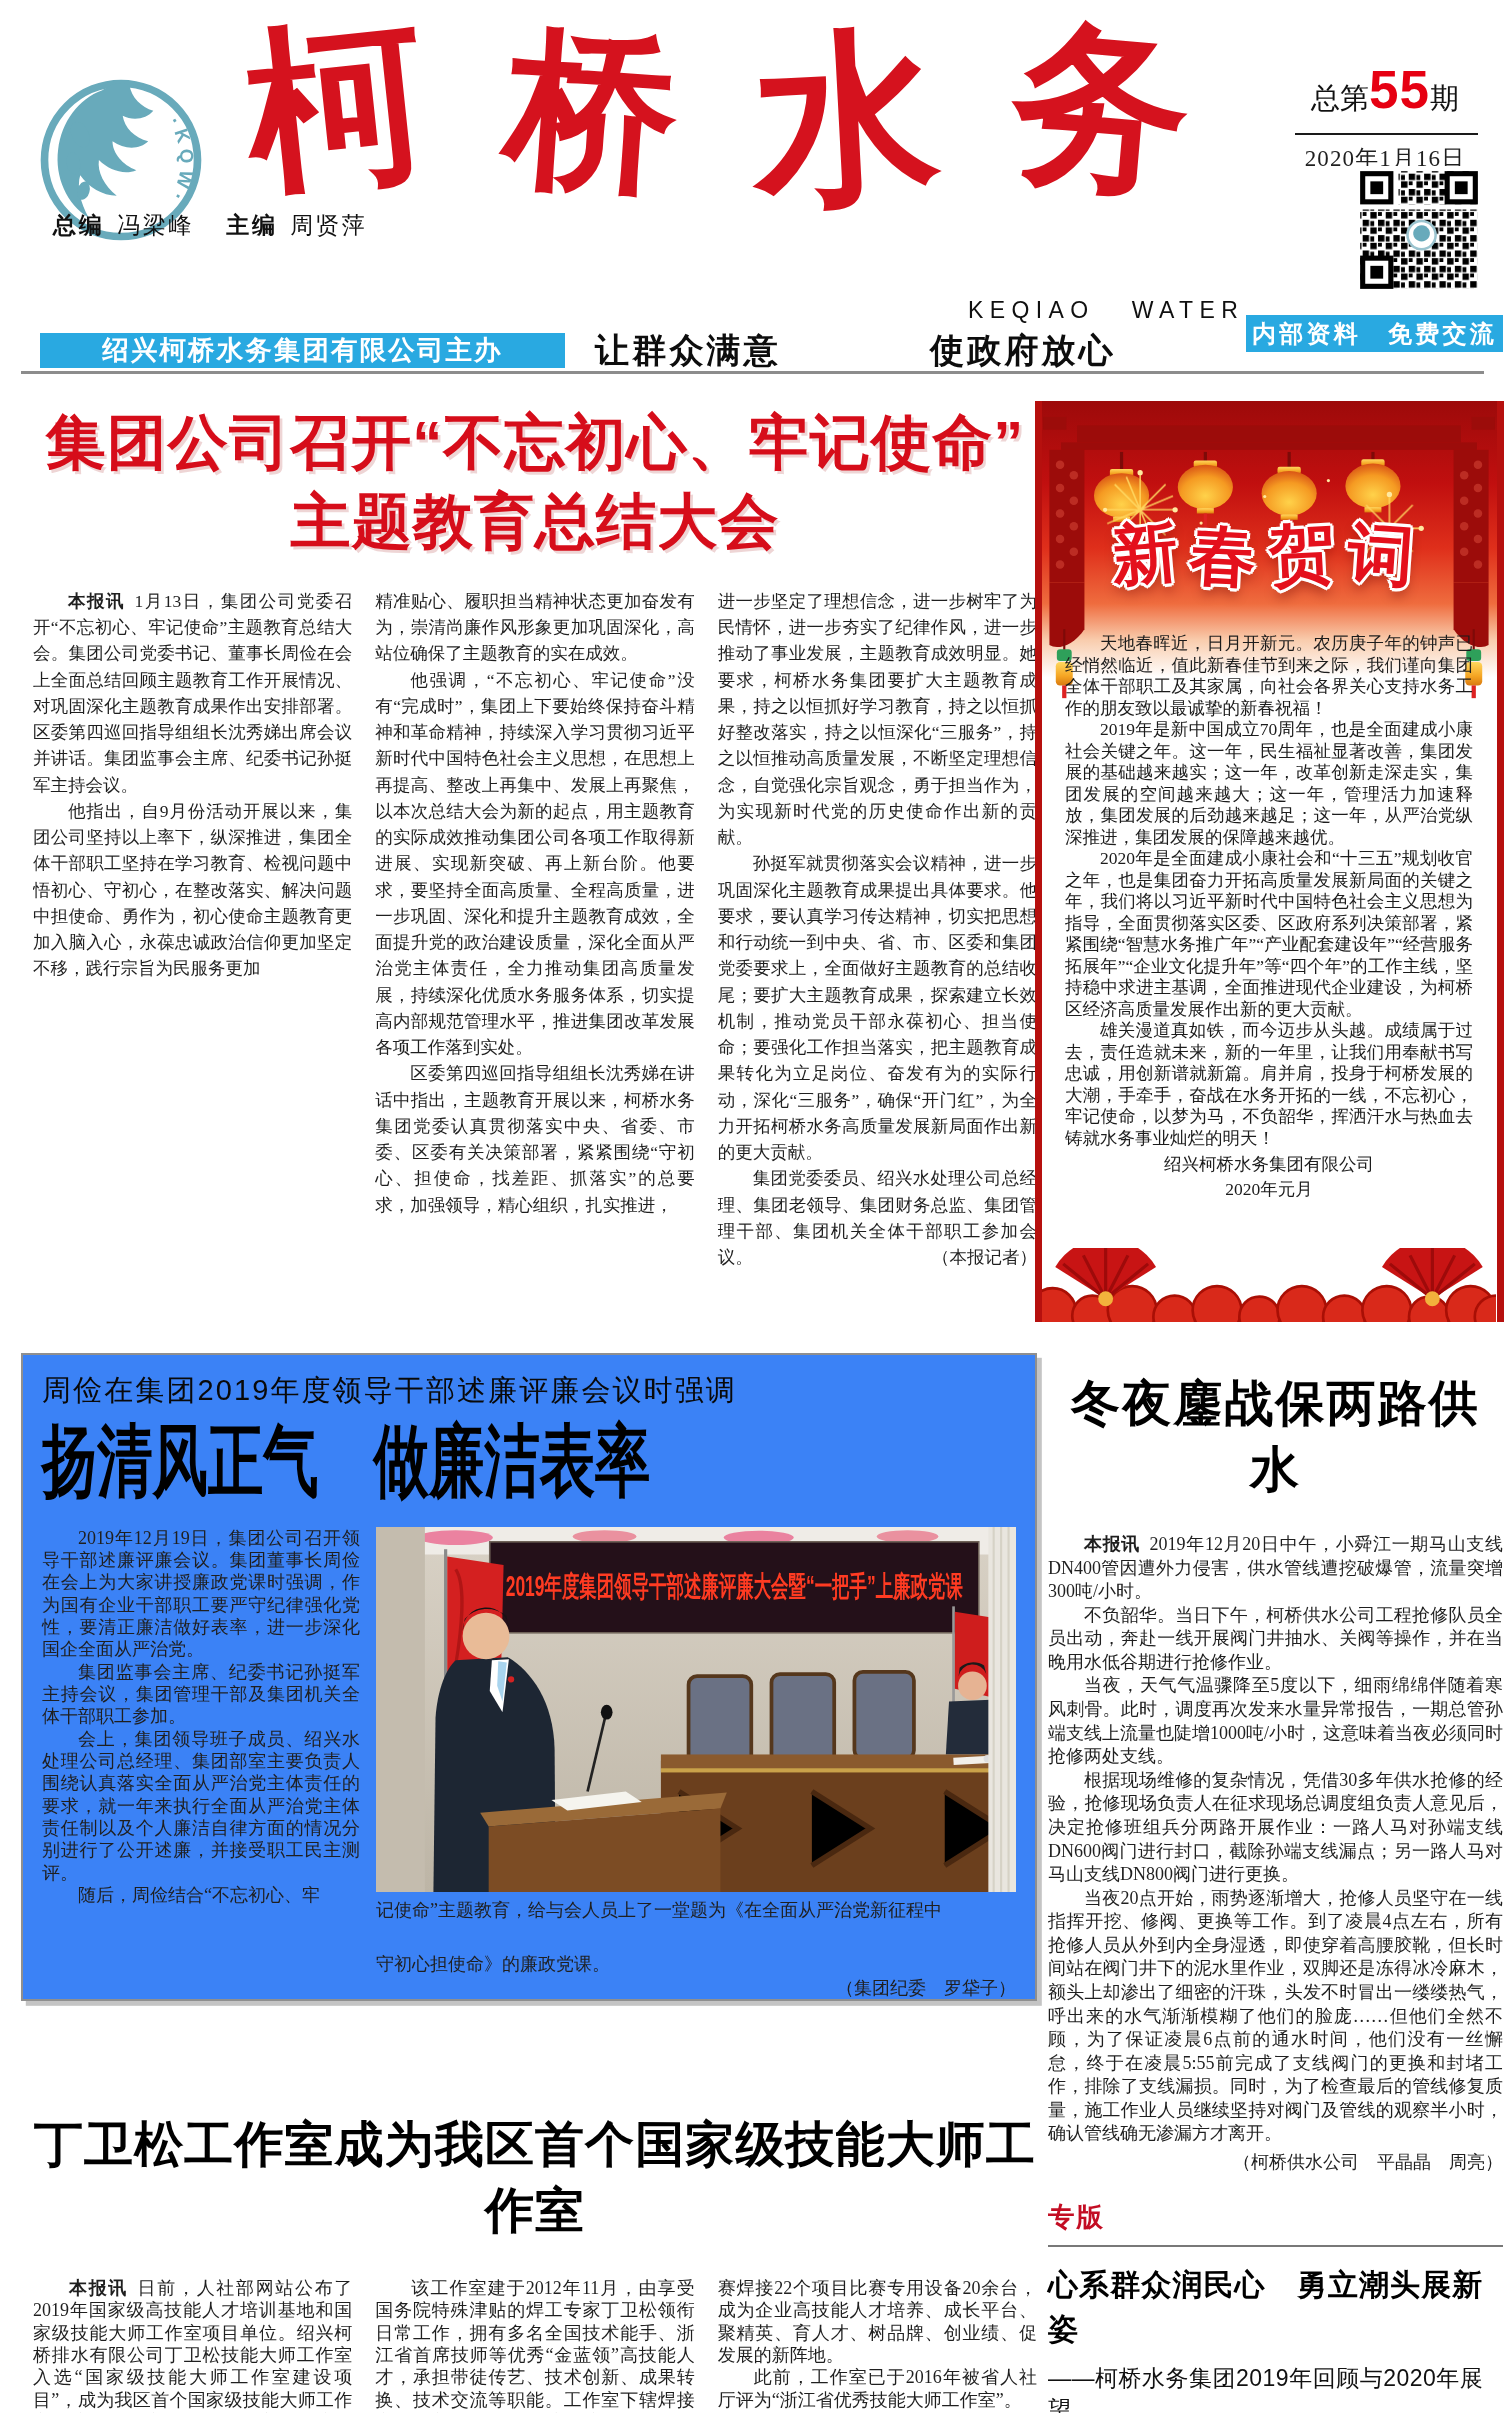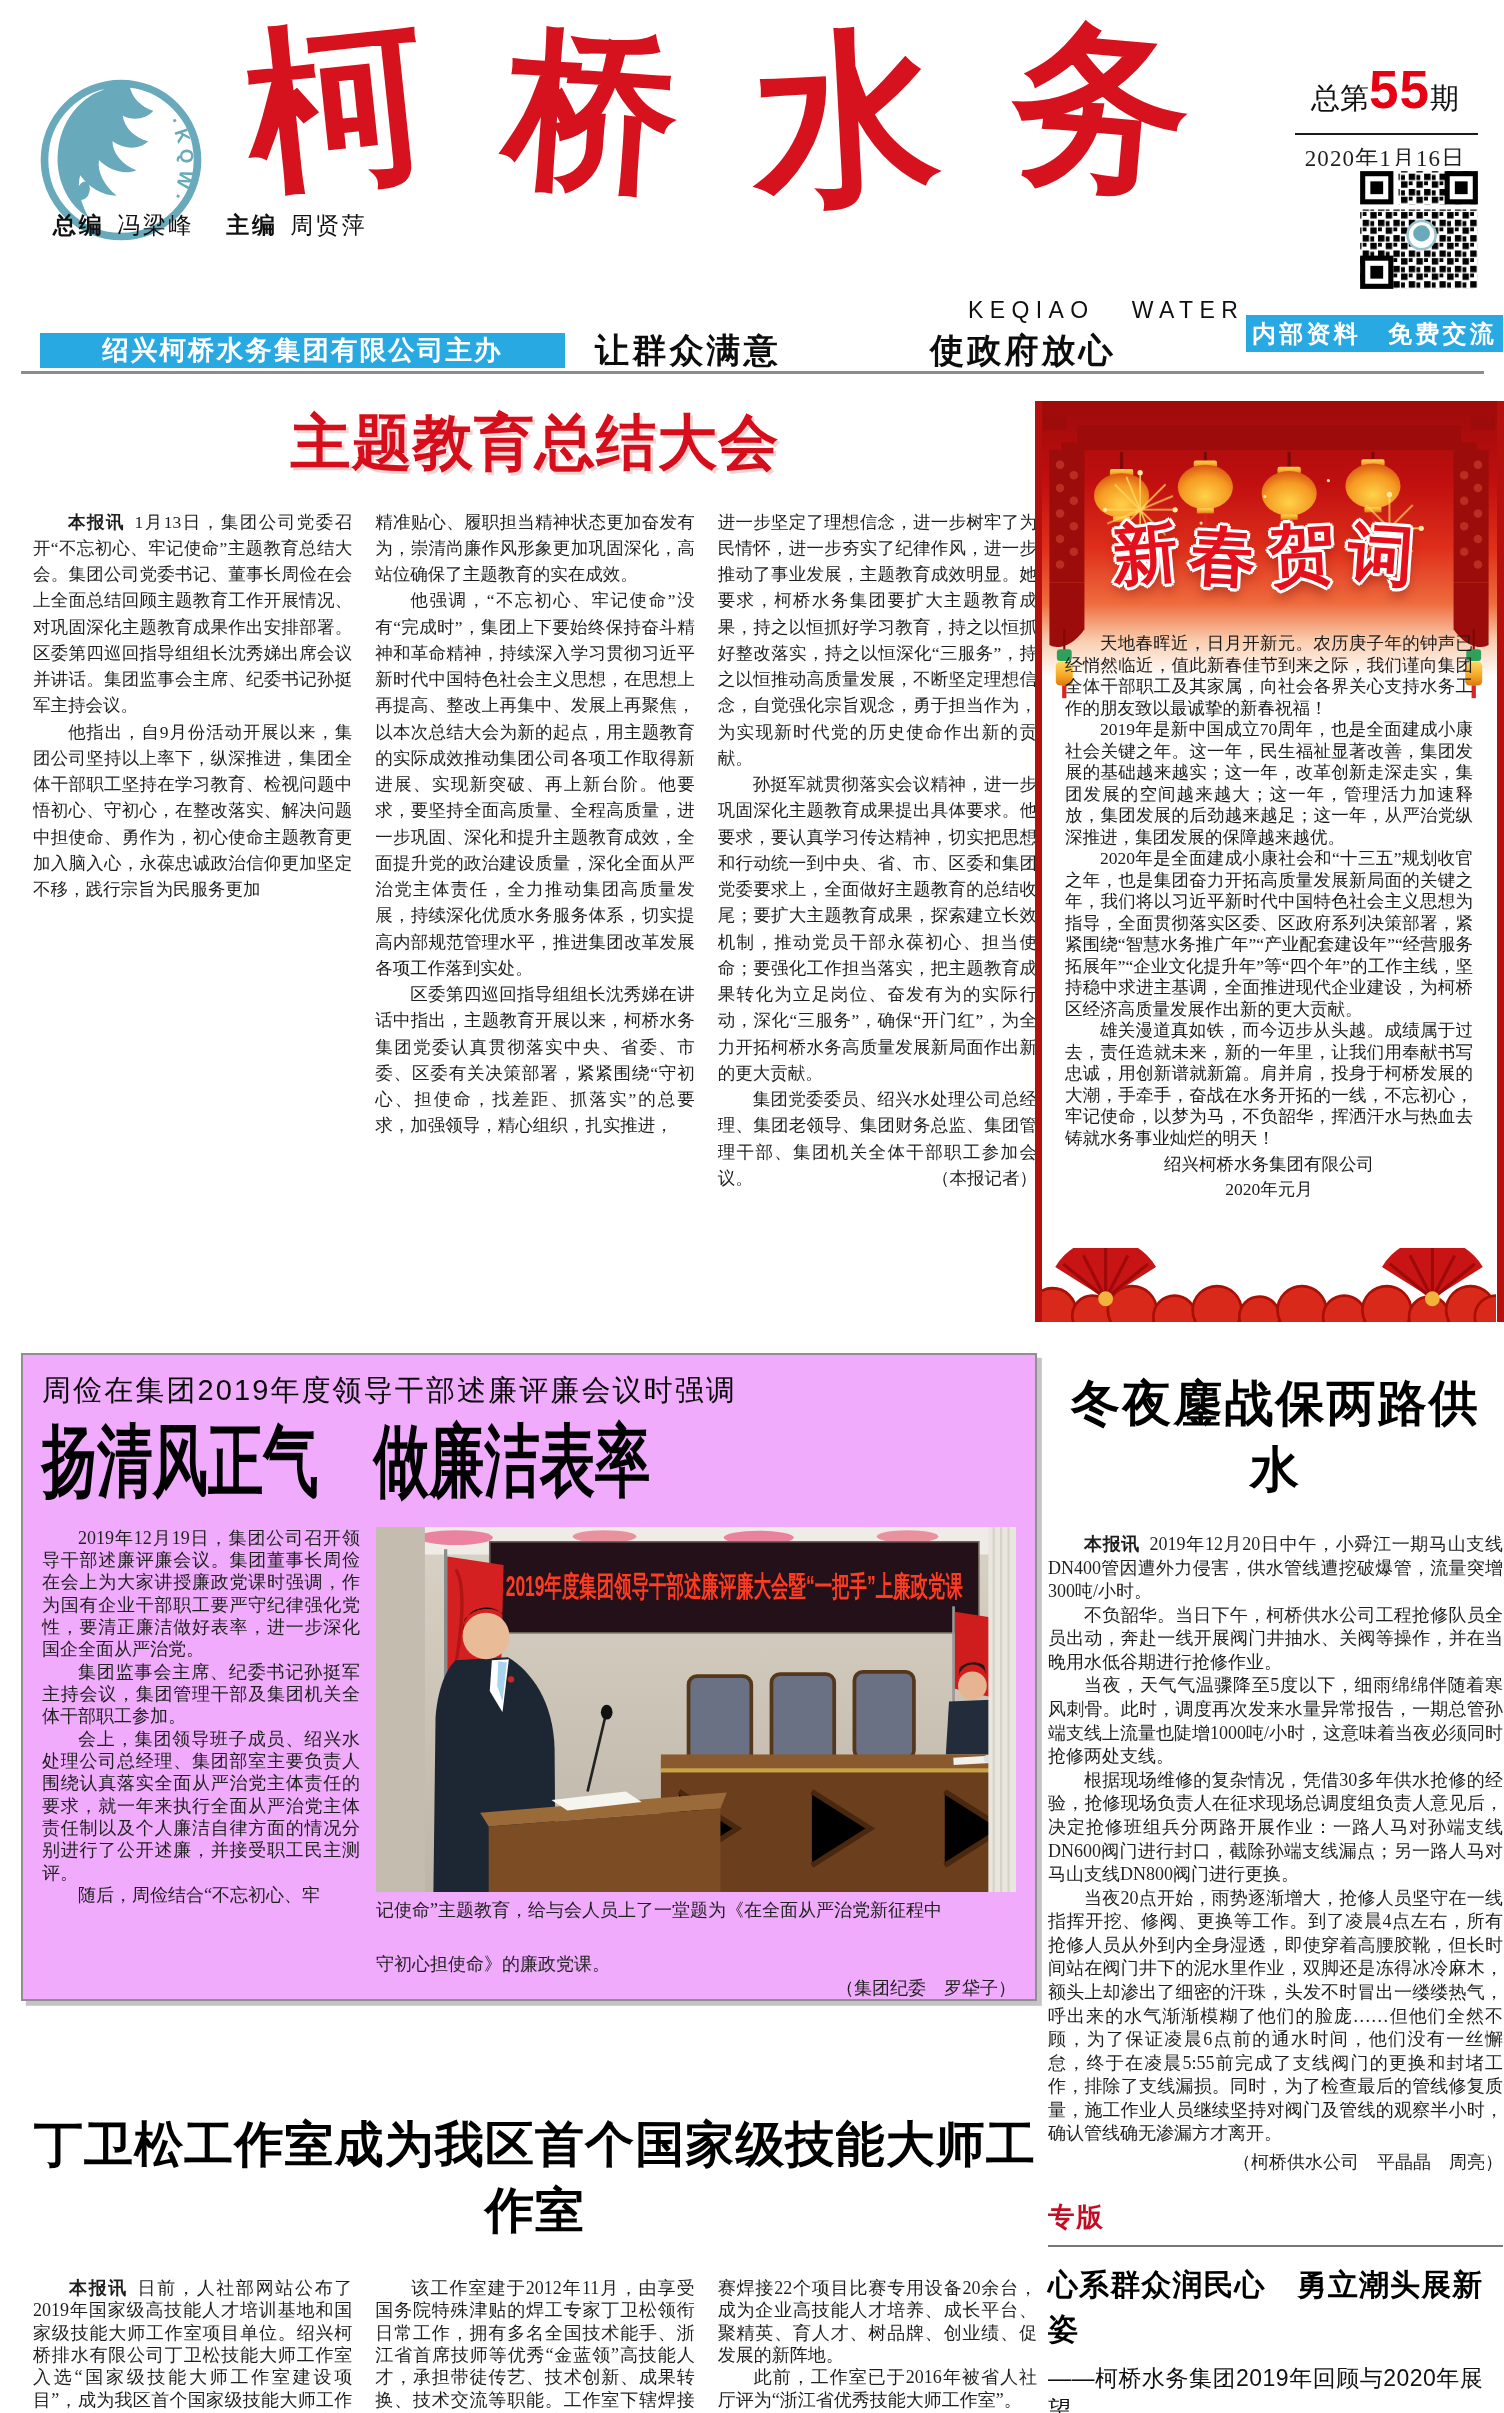--- a/index.html
+++ b/index.html
@@ -65,21 +65,21 @@
   .greet-title .g0 { transform:rotate(-5deg); }
   .greet-title .g1 { transform:rotate(3deg) translateY(3.2px); }
   .greet-title .g2 { transform:rotate(-3deg); }
   .greet-title .g3 { transform:rotate(4deg) translateY(2.1px); }
   .greet-body { position:absolute; top:232px; left:23px; width:408px; font-size:17.5px; line-height:1.23;
                 text-align:justify; color:#1c1c1c; }
   .greet-sign { text-align:center; margin-top:4.2px; }
   .greet-clouds { position:absolute; bottom:0; left:0; width:454px; height:74px; }
 
   
-  .ibox { position:absolute; left:21px; top:1353px; width:1016px; height:648px; background:#f0abfc;
+  .ibox { position:absolute; left:21px; top:1353px; width:1016px; height:648px; background:#3b82f6;
           border:2.7px solid #8f8f8f; box-shadow:4.8px 4.8px 0 #c4c4c4; padding:16px 19px; }
   .ikicker { font-size:29px; letter-spacing:2.1px; color:#090909;
              font-family:"Liberation Sans","DejaVu Sans",sans-serif; font-weight:500; }
   .ihead { margin-top:6.4px; font-size:79px; font-weight:900; color:#000; white-space:nowrap;
            font-family:"Liberation Sans","DejaVu Sans",sans-serif; line-height:1.12;
            transform:scaleX(.70); transform-origin:left center; }
   .icontent { display:flex; gap:16px; margin-top:21px; }
   .icol { width:318px; font-size:18px; line-height:1.24; text-align:justify; }
   .iright { flex:1; }
   .photo { width:100%; height:365px; display:block; }
@@ -174,20 +174,21 @@
 
   <div class="banner banner-left">绍兴柯桥水务集团有限公司主办</div>
   <div class="slogans">
     <span>让群众满意</span>
     <span>使政府放心</span>
   </div>
   <div class="banner banner-right">内部资料　免费交流</div>
   <div class="header-rule"></div>
 
   <div class="lead">
+    <div class="lead-h">集团公司召开“不忘初心、牢记使命”</div>
     <div class="lead-h">主题教育总结大会</div>
     <div class="lead-cols">
       <div class="col">
         <p class="ind"><b class="dl">本报讯</b><span>1月13日，集团公司党委召开“不忘初心、牢记使命”主题教育总结大会。集团公司党委书记、董事长周俭在会上全面总结回顾主题教育工作开展情况、对巩固深化主题教育成果作出安排部署。区委第四巡回指导组组长沈秀娣出席会议并讲话。集团监事会主席、纪委书记孙挺军主持会议。</span></p>
         <p class="ind">他指出，自9月份活动开展以来，集团公司坚持以上率下，纵深推进，集团全体干部职工坚持在学习教育、检视问题中悟初心、守初心，在整改落实、解决问题中担使命、勇作为，初心使命主题教育更加入脑入心，永葆忠诚政治信仰更加坚定不移，践行宗旨为民服务更加</p>
       </div>
       <div class="col">
         <p>精准贴心、履职担当精神状态更加奋发有为，崇清尚廉作风形象更加巩固深化，高站位确保了主题教育的实在成效。</p>
         <p class="ind">他强调，“不忘初心、牢记使命”没有“完成时”，集团上下要始终保持奋斗精神和革命精神，持续深入学习贯彻习近平新时代中国特色社会主义思想，在思想上再提高、整改上再集中、发展上再聚焦，以本次总结大会为新的起点，用主题教育的实际成效推动集团公司各项工作取得新进展、实现新突破、再上新台阶。他要求，要坚持全面高质量、全程高质量，进一步巩固、深化和提升主题教育成效，全面提升党的政治建设质量，深化全面从严治党主体责任，全力推动集团高质量发展，持续深化优质水务服务体系，切实提高内部规范管理水平，推进集团改革发展各项工作落到实处。</p>
         <p class="ind">区委第四巡回指导组组长沈秀娣在讲话中指出，主题教育开展以来，柯桥水务集团党委认真贯彻落实中央、省委、市委、区委有关决策部署，紧紧围绕“守初心、担使命，找差距、抓落实”的总要求，加强领导，精心组织，扎实推进，</p>

